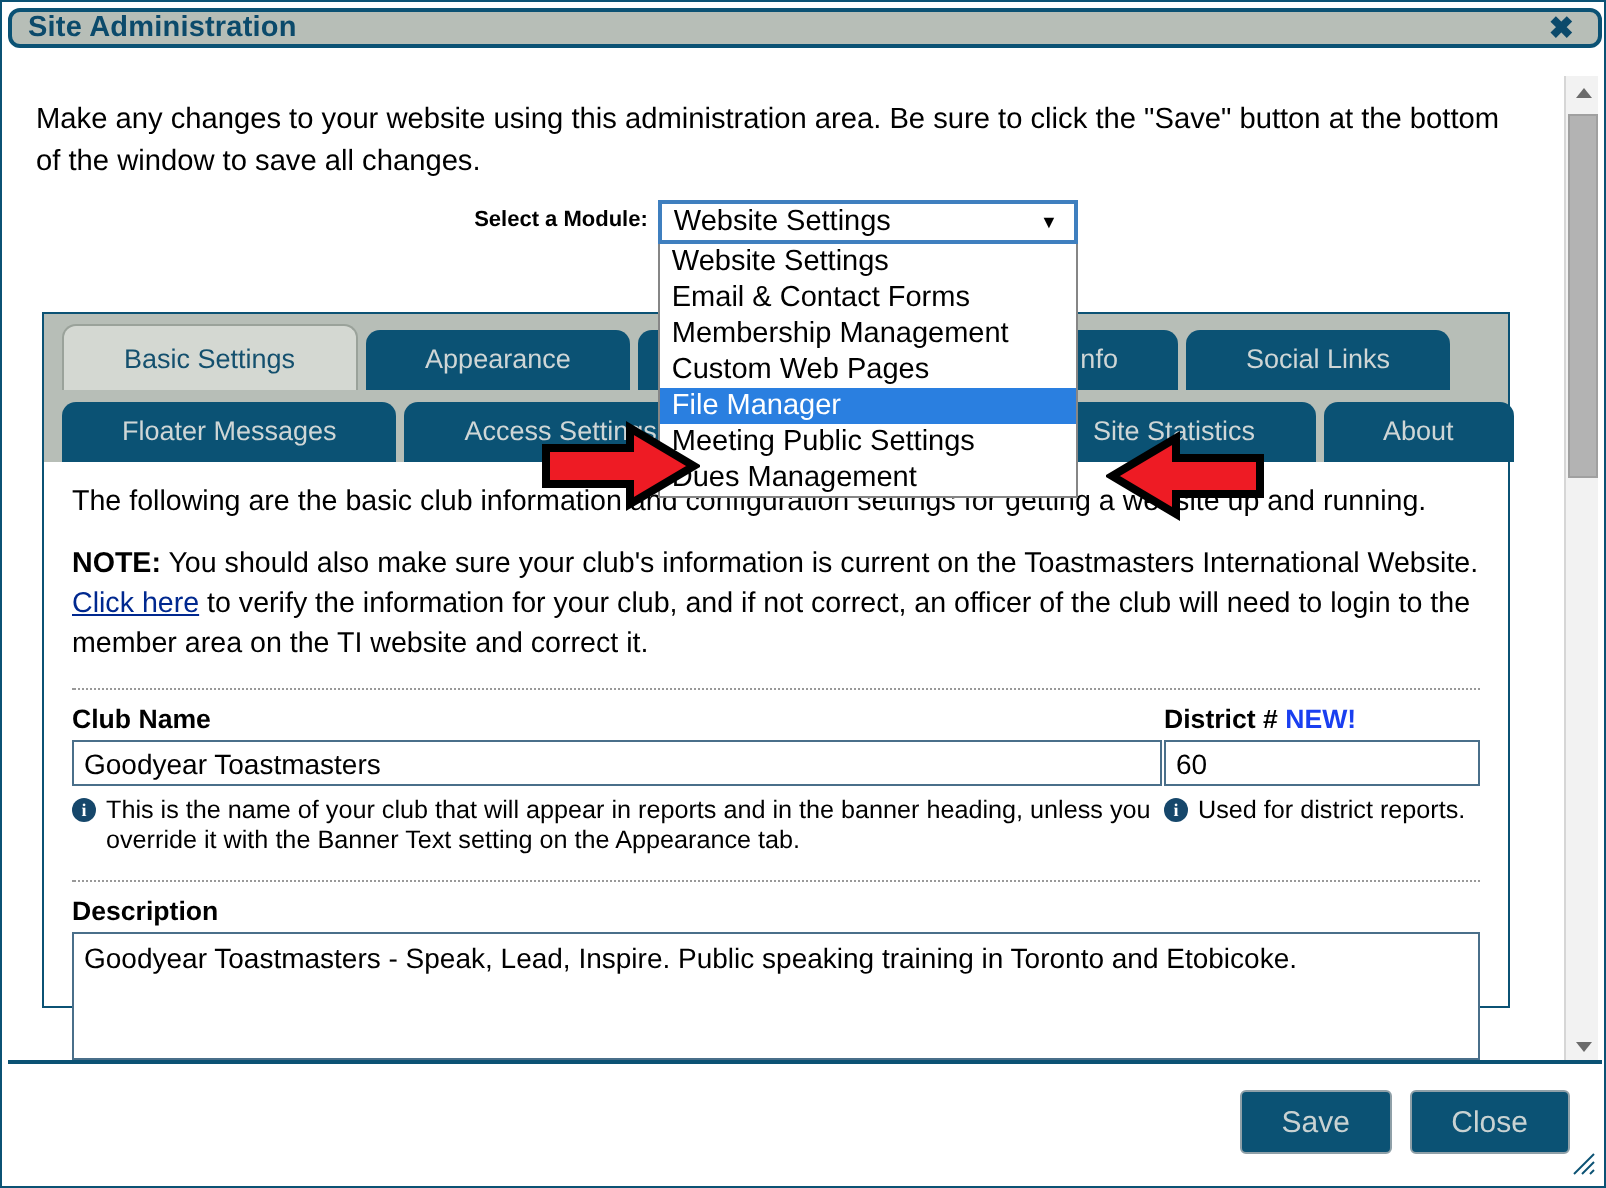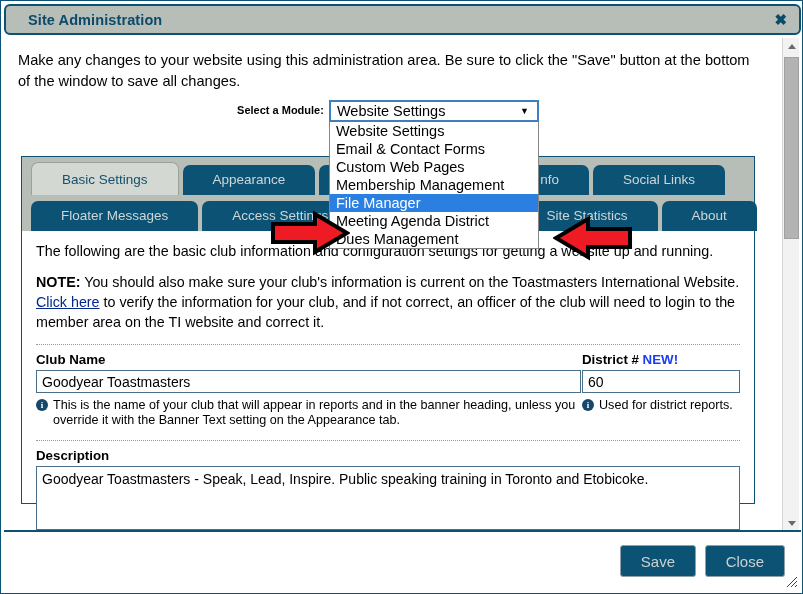--- a/index.html
+++ b/index.html
@@ -16,28 +16,28 @@
     left: 0; top: 0;
     width: 803px; height: 594px;
     background: #ffffff;
     border: 1px solid #0b5274;
   }
 
   
   .titlebar {
     position: absolute;
     left: 3px; top: 3px;
-    width: 797px; height: 31px;
+    width: 797px; height: 20px;
     background: #b7beb7;
     border: 2px solid #0b5274;
     border-radius: 6px;
     display: flex;
     align-items: center;
     justify-content: space-between;
-    padding: 0 12px 0 22px;
+    padding: 0 12px 0 8px;
   }
   .titlebar-text {
     color: #0b4a6b;
     font-size: 14.5px;
     font-weight: bold;
     letter-spacing: 0.1px;
   }
   .close-x {
     color: #0b4a6b;
     font-size: 15px;
@@ -320,24 +320,24 @@
     <div class="module-row">
       <span class="module-label">Select a Module:</span>
       <div class="select-wrap">
         <div class="select-box">
           <span>Website Settings</span>
           <span class="select-arrow">▼</span>
         </div>
         <div class="options" id="option-list">
             <div class="option">Website Settings</div>
             <div class="option">Email &amp; Contact Forms</div>
+            <div class="option">Membership Management</div>
             <div class="option">Custom Web Pages</div>
-            <div class="option">Membership Management</div>
             <div class="option selected">File Manager</div>
-            <div class="option">Meeting Agenda District</div>
+            <div class="option">Meeting Public Settings</div>
             <div class="option">Dues Management</div>
           </div>
       </div>
     </div>
 
     <div class="tabs-panel">
       <div class="tabs-head">
         <div class="tab-row" id="tab-row-1">
             <div class="tab active"><span>Basic Settings</span></div>
             <div class="tab"><span>Appearance</span></div>

